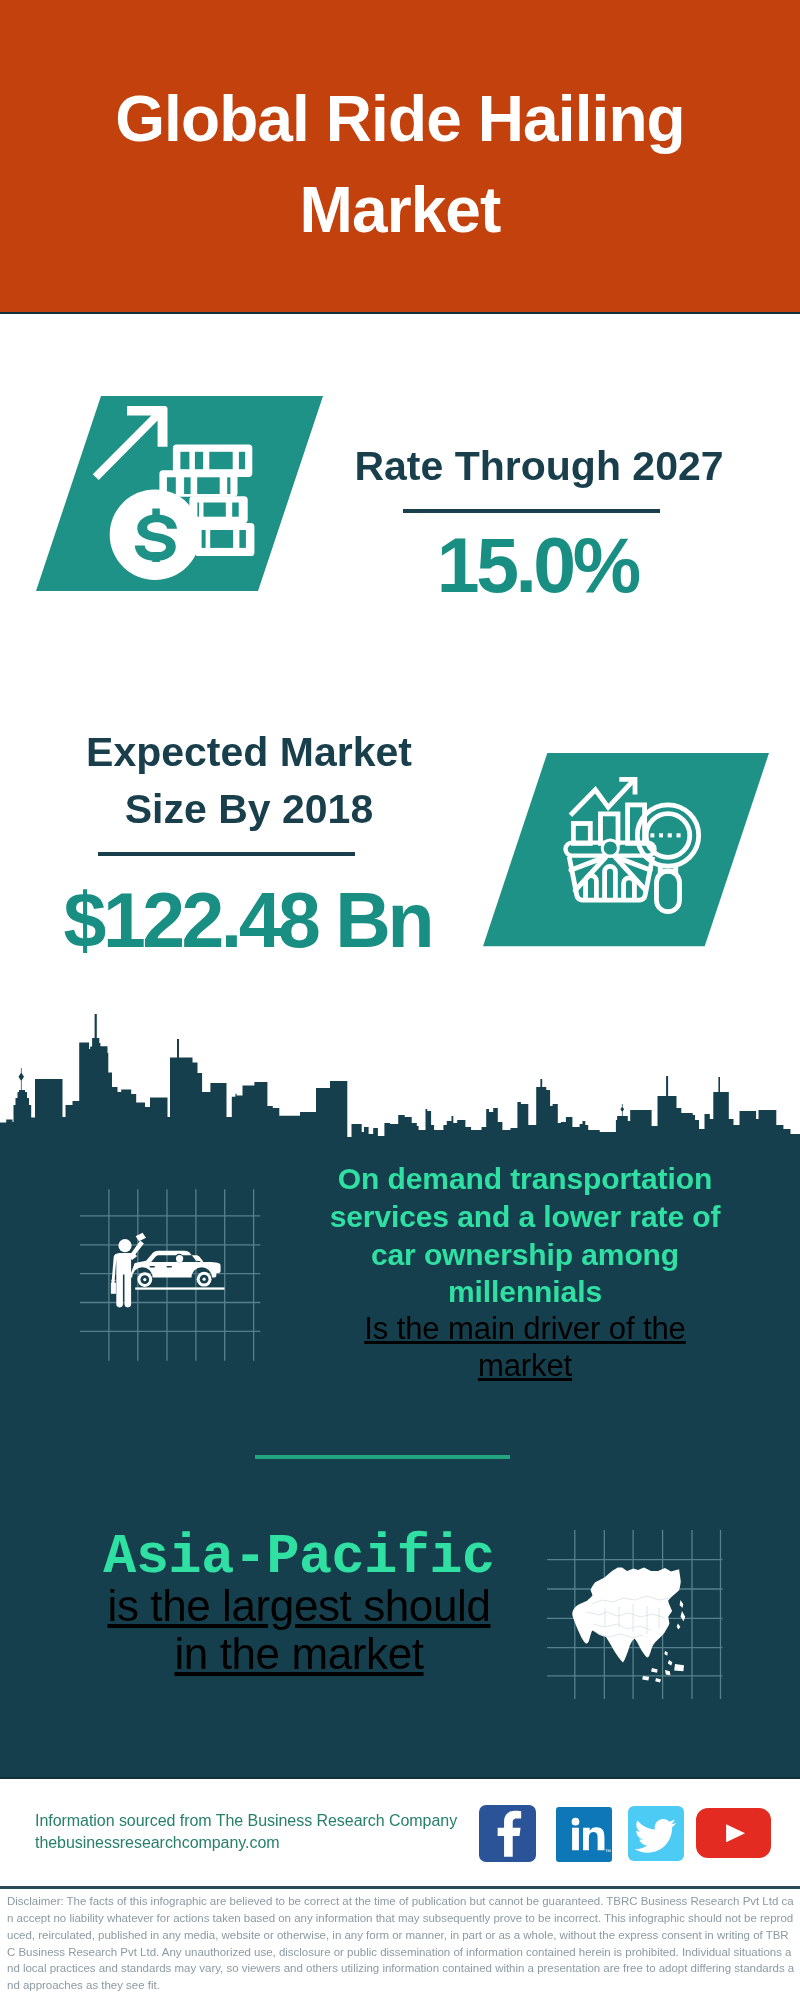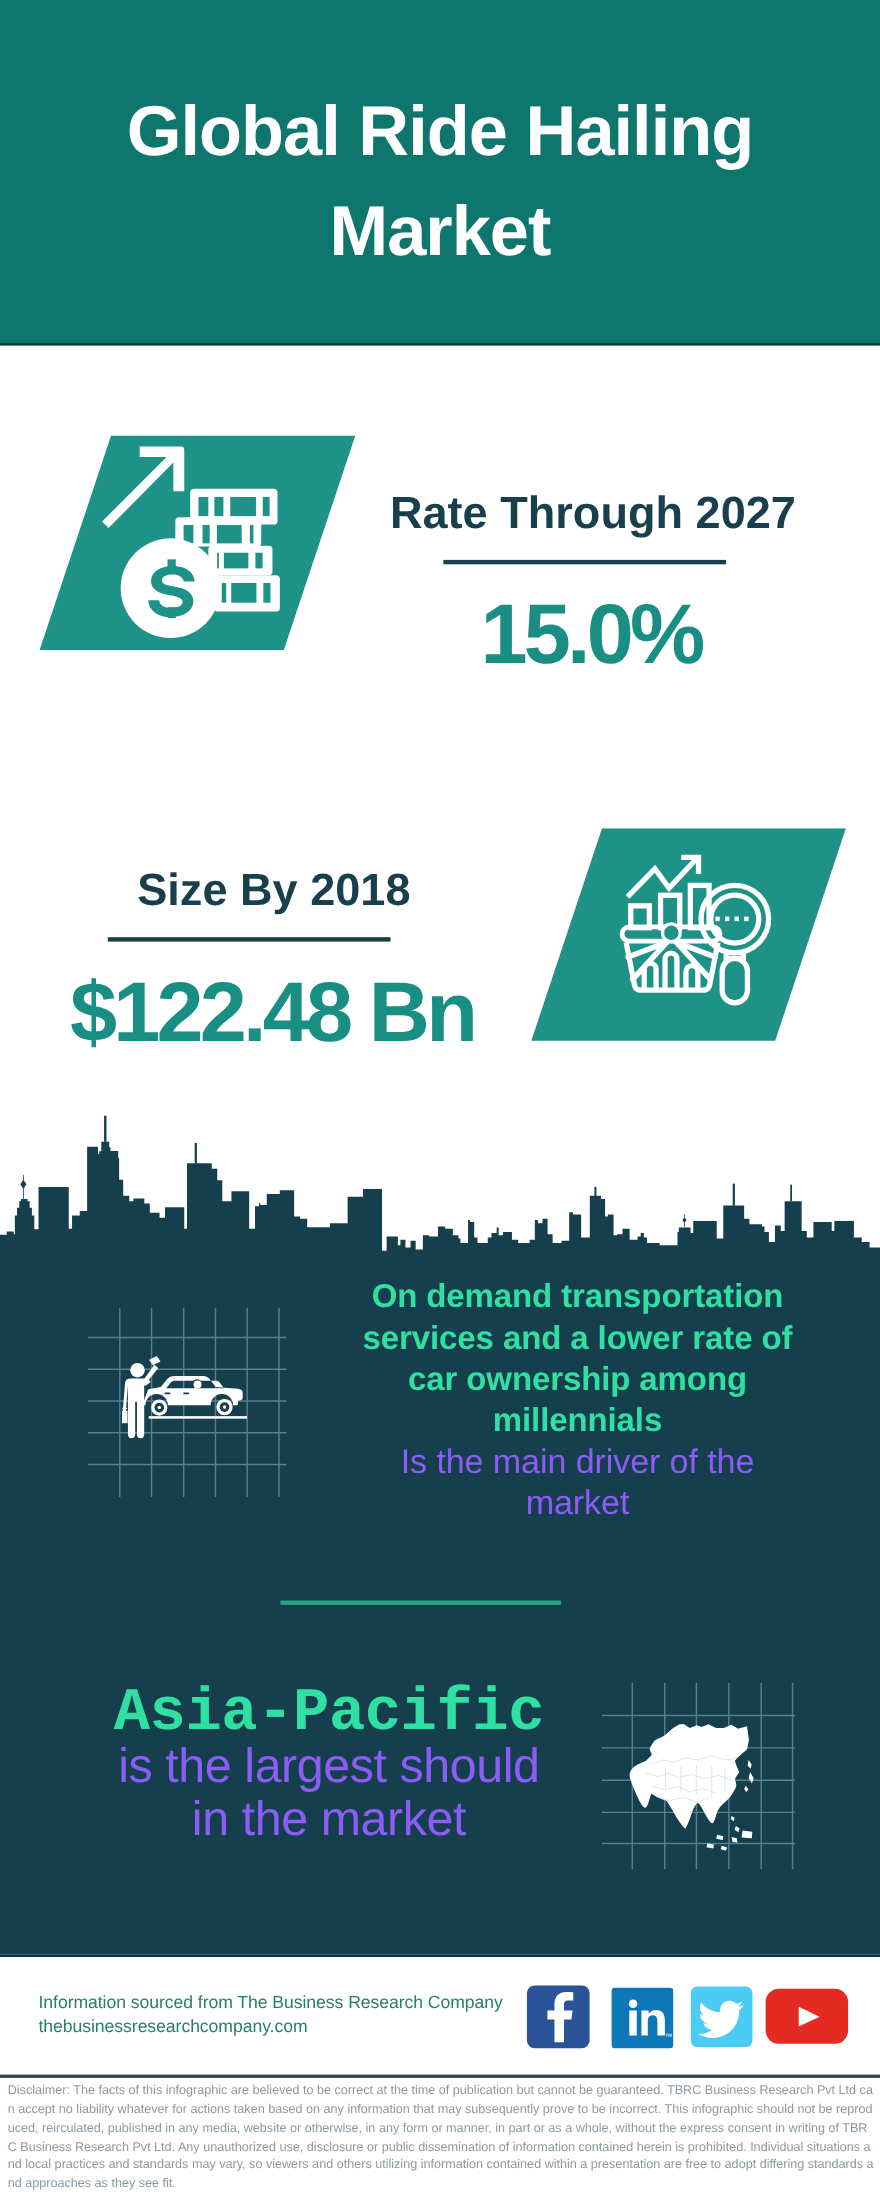--- a/index.html
+++ b/index.html
@@ -1,44 +1,44 @@
 <!DOCTYPE html>
 <html><head>
 <meta charset="utf-8">
 <style>
   html,body{margin:0;padding:0;}
   body{width:800px;height:2000px;background:#ffffff;font-family:"Liberation Sans",sans-serif;
        -webkit-font-smoothing:antialiased;overflow:hidden;}
   .page{position:relative;width:800px;height:2000px;overflow:hidden;background:#fff;}
 
   
-  .header{position:absolute;left:0;top:0;width:800px;height:314px;background:#0f766e;}
+  .header{position:absolute;left:0;top:0;width:800px;height:314px;background:#c2410c;}
   .header-edge{position:absolute;left:0;top:311.5px;width:800px;height:2.5px;background:#11323d;}
   .header-title{position:absolute;left:0;top:74px;width:800px;text-align:center;
     color:#ffffff;font-size:64px;font-weight:bold;line-height:91px;letter-spacing:-0.9px;}
 
   
   .stat-title{color:#193f4d;font-weight:bold;font-size:41px;line-height:56.6px;text-align:center;letter-spacing:0px;}
   .stat-rule{height:4px;background:#193f4d;margin:0 auto;}
   .stat-value{color:#198f84;font-weight:bold;font-size:77px;line-height:77px;text-align:center;letter-spacing:-3.5px;text-indent:-3.5px;}
 
   .stat1-icon{position:absolute;left:36px;top:396px;}
   .stat1-text{position:absolute;left:339px;top:381px;width:400px;}
   .stat1-text .stat-rule{width:257px;margin-top:15px;margin-left:64px;}
-  .stat1-text .stat-value{margin-top:26px;}
+  .stat1-text .stat-value{margin-top:14px;}
   .stat2-text{position:absolute;left:49px;top:724px;width:400px;}
   .stat2-text .stat-rule{width:257px;margin-top:15px;margin-left:49px;}
   .stat2-text .stat-value{margin-top:26px;}
   .stat2-icon{position:absolute;left:483px;top:753px;}
 
   
   .band{position:absolute;left:0;width:800px;background:#17424f;}
 
   .highlight{color:#2fe0a2;font-weight:bold;}
-  .plain{color:#8b5cf6;font-weight:normal;}
+  .plain{color:#000000;font-weight:normal;text-decoration:underline;}
 
   .driver-icon{position:absolute;left:60px;top:1165px;}
   .driver-text{position:absolute;left:325px;top:1160px;width:400px;text-align:center;}
   .driver-text .highlight{font-size:30px;line-height:37.8px;letter-spacing:-0.1px;}
   .driver-text .plain{font-size:31px;line-height:36.5px;letter-spacing:-0.1px;}
 
   .divider{position:absolute;height:4px;background:#21a57f;left:255px;top:1455px;width:255px;}
 
   .region-icon{position:absolute;left:547px;top:1516px;}
   .region-text{position:absolute;left:99px;top:1534px;width:400px;text-align:center;}
@@ -121,21 +121,21 @@
     <div class="stat-title">
       <br>
       <span>Rate Through 2027</span>
     </div>
     <div class="stat-rule"></div>
     <div class="stat-value">15.0%</div>
   </div>
 
   <div class="stat2-text">
     <div class="stat-title">
-      <br>
+      <span>Expected Market</span><br>
       <span>Size By 2018</span>
     </div>
     <div class="stat-rule"></div>
     <div class="stat-value">$122.48 Bn</div>
   </div>
 
   <div class="stat2-icon">
     <svg width="286" height="194" viewBox="0 0 286 194">
       <polygon points="64.3,0 286,0 221.7,193.2 0,193.2" fill="#1f9288"></polygon>
       <g fill="none" stroke="#ffffff" stroke-width="4.8" stroke-linejoin="miter" stroke-linecap="butt">

